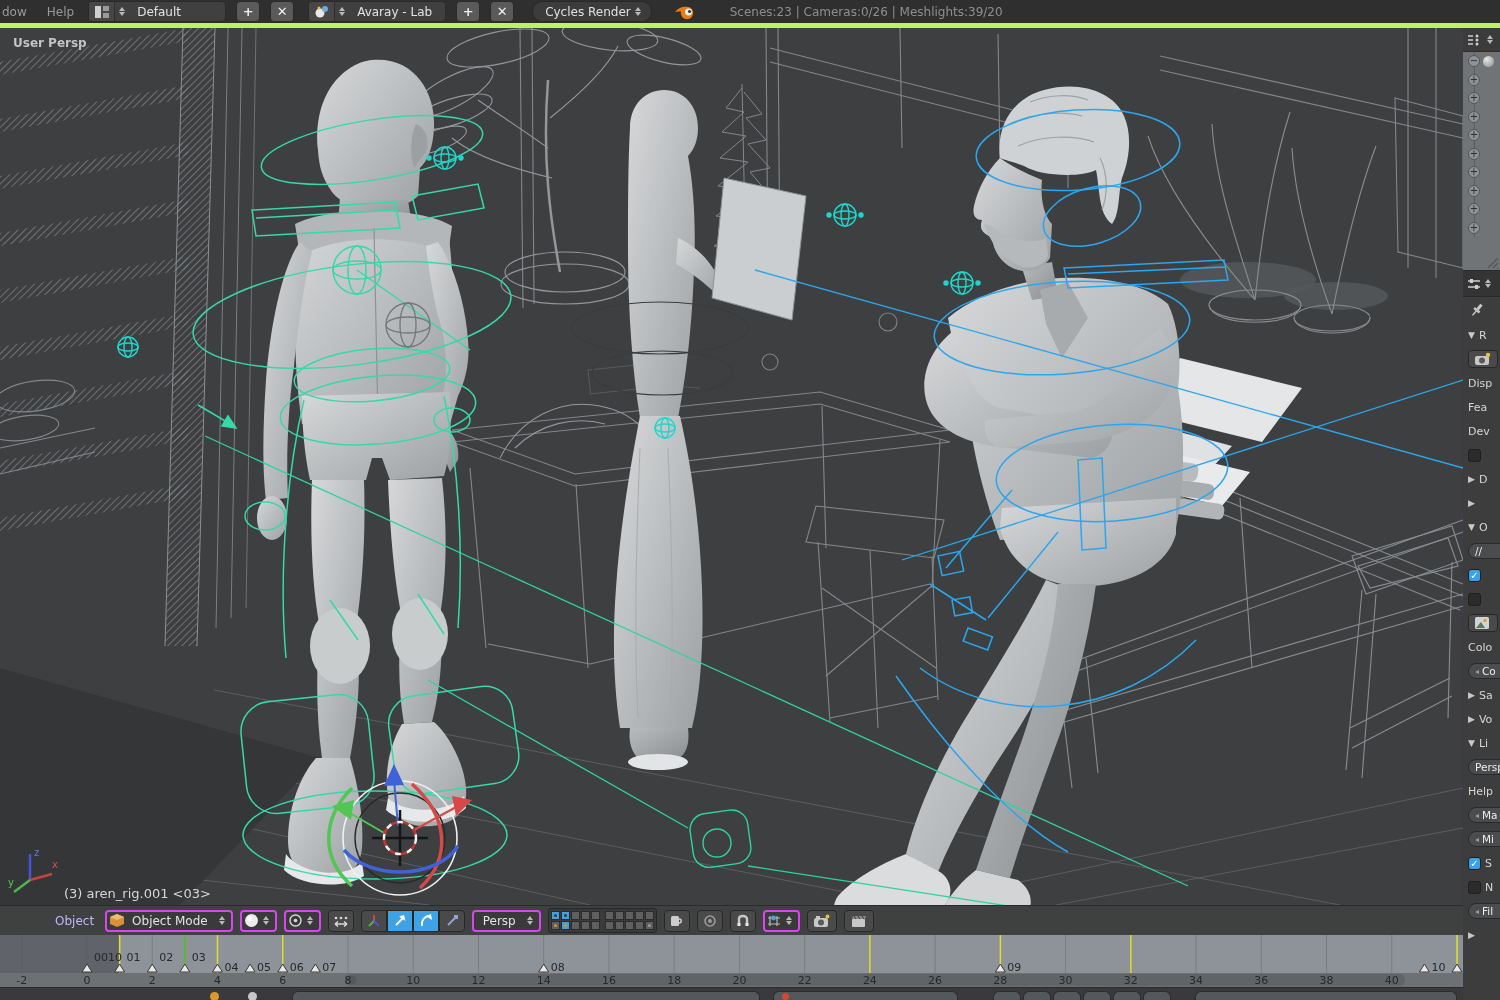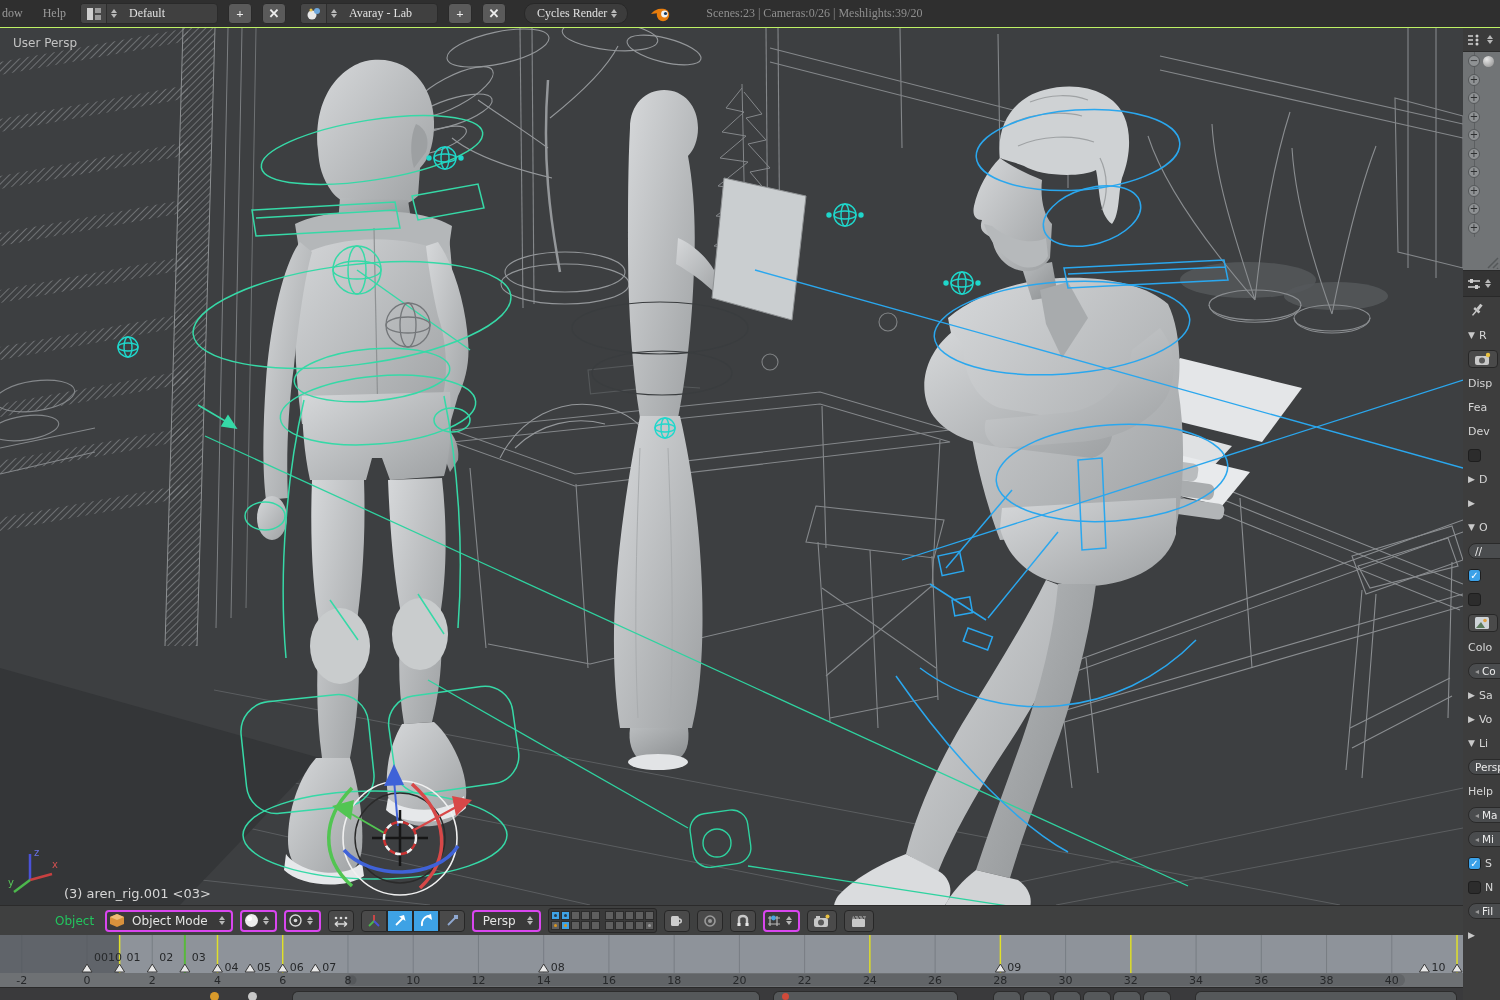--- a/index.html
+++ b/index.html
@@ -2,43 +2,43 @@
 <html><head>
 <meta charset="utf-8">
 <style>
   html,body{margin:0;padding:0;background:#222;}
   *{box-sizing:border-box;}
   .app{position:relative;width:1500px;height:1000px;overflow:hidden;
        font-family:"DejaVu Sans","Liberation Sans",sans-serif;font-size:12px;color:#cfcfcf;
        background:var(--vp-bg,#3d3f41);}
   
   .info-bar{position:absolute;left:0;top:0;width:1500px;height:28px;background:var(--header-bg,#2f2f2f);
-            border-bottom:1px solid #bef264;display:flex;align-items:center;gap:8px;font-family:Liberation Serif, serif;}
+            border-bottom:5px solid #bef264;display:flex;align-items:center;gap:8px;}
   .menu-lbl{color:#9a9a9a;padding:0 6px;}
   .widget{display:flex;align-items:center;height:21px;background:#404040;border:1px solid #2a2a2a;border-radius:4px;overflow:hidden;}
   .widget .iconbox{width:26px;height:100%;display:flex;align-items:center;justify-content:center;background:#474747;border-right:1px solid #2e2e2e;}
   .widget .txt{padding:0 8px;color:#e2e2e2;min-width:96px;}
   .sqbtn{width:24px;height:21px;margin-left:2px;background:#5a5a5a;border:1px solid #2a2a2a;border-radius:4px;
          color:#ededed;font-weight:bold;display:flex;align-items:center;justify-content:center;font-size:13px;}
   .updown{display:flex;flex-direction:column;justify-content:center;gap:1px;margin:0 4px;}
   .updown i{display:block;width:0;height:0;border-left:3px solid transparent;border-right:3px solid transparent;}
   .updown i.u{border-bottom:4px solid #b8b8b8;} .updown i.d{border-top:4px solid #b8b8b8;}
   .engine{display:flex;align-items:center;height:21px;background:#3c3c3c;border:1px solid #282828;border-radius:10px;padding:0 6px 0 12px;color:#e0e0e0;}
   .stats{color:#8f8f8f;white-space:nowrap;}
   .stats.right{margin-left:26px;}
   
   .viewport{position:absolute;left:0;top:28px;width:1463px;height:907px;background:var(--vp-bg,#3d3f41);overflow:hidden;}
   .scene{position:absolute;left:0;top:0;}
-  .vp-label{position:absolute;left:13px;top:8px;color:#c3c3c3;}
+  .vp-label{position:absolute;left:13px;top:8px;color:#c3c3c3;font-weight:bold;}
   .obj-label{position:absolute;left:64px;top:858px;color:#d6d6d6;font-size:13px;}
   .axis-gizmo{position:absolute;left:6px;top:818px;}
   
   .vp-header{position:absolute;left:0;top:877px;width:1463px;height:30px;background:#3f4040;border-top:1px solid #2b2b2b;
              display:flex;align-items:center;gap:7px;padding-left:55px;}
-  .vp-menu{color:#22c55e;margin-right:4px;}
+  .vp-menu{color:#c4b5fd;margin-right:4px;}
   .dd{display:flex;align-items:center;height:22px;background:#3a3a3a;border:2px solid #d946ef;border-radius:4px;padding:0 2px;}
   .dd .txt{padding:0 7px;color:#e4e4e4;}
   .tbtn{width:26px;height:22px;background:#4a4a4a;border:1px solid #272727;border-radius:4px;display:flex;align-items:center;justify-content:center;}
   .tbtn.active{background:#3ea2e5;}
   .tgroup{display:flex;gap:0;} .tgroup .tbtn{border-radius:0;} 
   .tgroup .tbtn:first-child{border-radius:4px 0 0 4px;} .tgroup .tbtn:last-child{border-radius:0 4px 4px 0;}
   .layers{display:flex;gap:5px;background:#3a3a3a;border:1px solid #272727;border-radius:3px;padding:2px;}
   .lblock{display:grid;grid-template-columns:repeat(5,9px);grid-auto-rows:9px;gap:1px;}
   .lcell{background:#5f5f5f;border:1px solid #2c2c2c;position:relative;}
   .lcell.on{background:#3ea2e5;}

